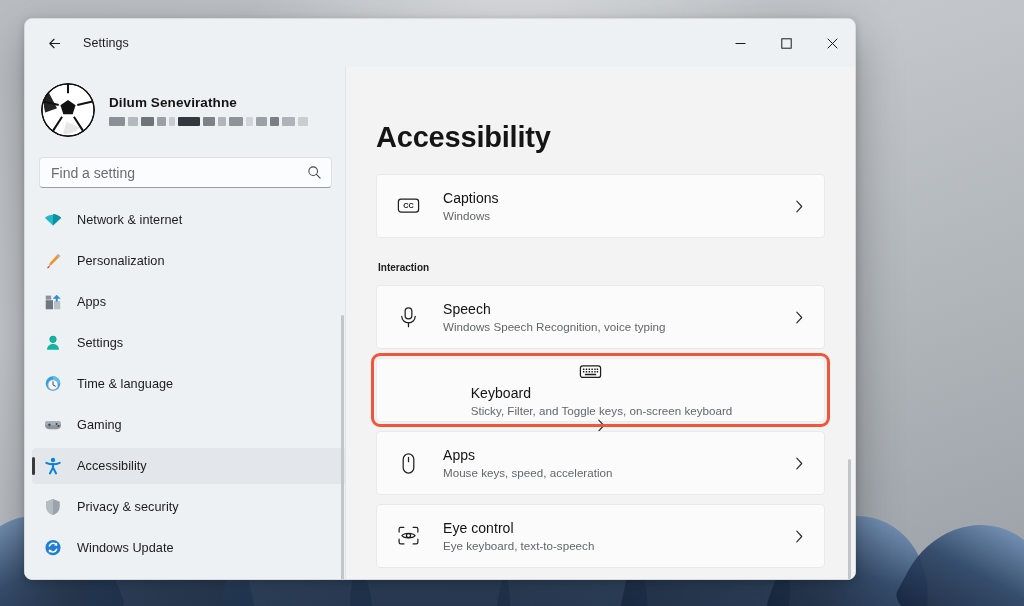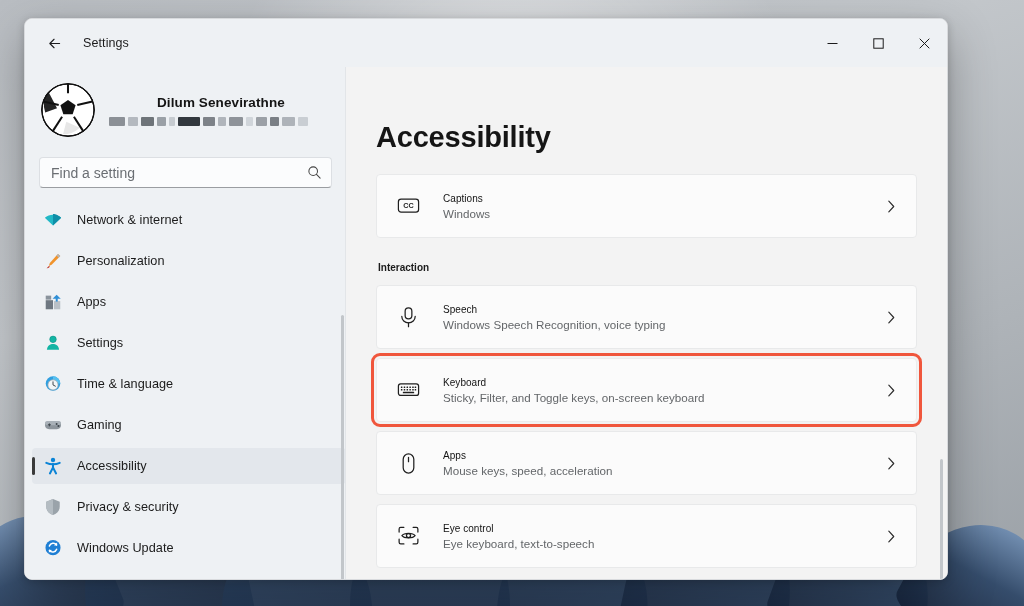--- a/index.html
+++ b/index.html
@@ -34,21 +34,21 @@
     height: 380px;
     transform: translateX(-50%);
     background: radial-gradient(ellipse at center, rgba(255,255,255,.55) 0%, rgba(255,255,255,0) 70%);
   }
 
   
   #settings-window {
     position: absolute;
     left: 24px;
     top: 18px;
-    width: 924px;
+    width: 832px;
     height: 562px;
     background: #f3f3f3;
     border-radius: 8px;
     border: 1px solid #d8dadd;
     box-shadow: 0 18px 48px rgba(0,0,0,.30), 0 2px 8px rgba(0,0,0,.18);
     overflow: hidden;
     display: flex;
     flex-direction: column;
   }
 
@@ -112,21 +112,20 @@
     border-radius: 50%;
     overflow: hidden;
     background: #fff;
   }
   #account-text { margin-left: 14px; }
   #account-name {
     font-size: 13.5px;
     font-weight: bold;
     color: #141414;
     letter-spacing: .1px;
-    margin-left: 48px;
   }
   #account-email {
     margin-top: 7px;
     display: flex;
     gap: 3px;
     align-items: center;
   }
   .redact {
     height: 9px;
     border-radius: 1px;
@@ -241,31 +240,32 @@
     display: flex;
     align-items: center;
     padding: 0 16px 0 18px;
     margin-bottom: 9px;
     position: relative;
   }
   .card.highlight {
     outline: 3px solid #f0563c;
     outline-offset: 2px;
     border-color: #ececec;
+    flex-direction: column;
   }
   .card-icon {
     width: 26px; height: 26px;
     flex: 0 0 26px;
     margin-right: 22px;
     display: flex; align-items: center; justify-content: center;
     color: #1f1f1f;
   }
   .card-text { flex: 1 1 auto; min-width: 0; }
   .card-title {
-    font-size: 10px;
+    font-size: 14px;
     color: #131313;
     letter-spacing: .05px;
   }
   .card-sub {
     font-size: 11.6px;
     color: #636669;
     margin-top: 3px;
     letter-spacing: .02px;
   }
   .card-chevron { color: #2b2b2b; display: flex; flex: 0 0 auto; }

